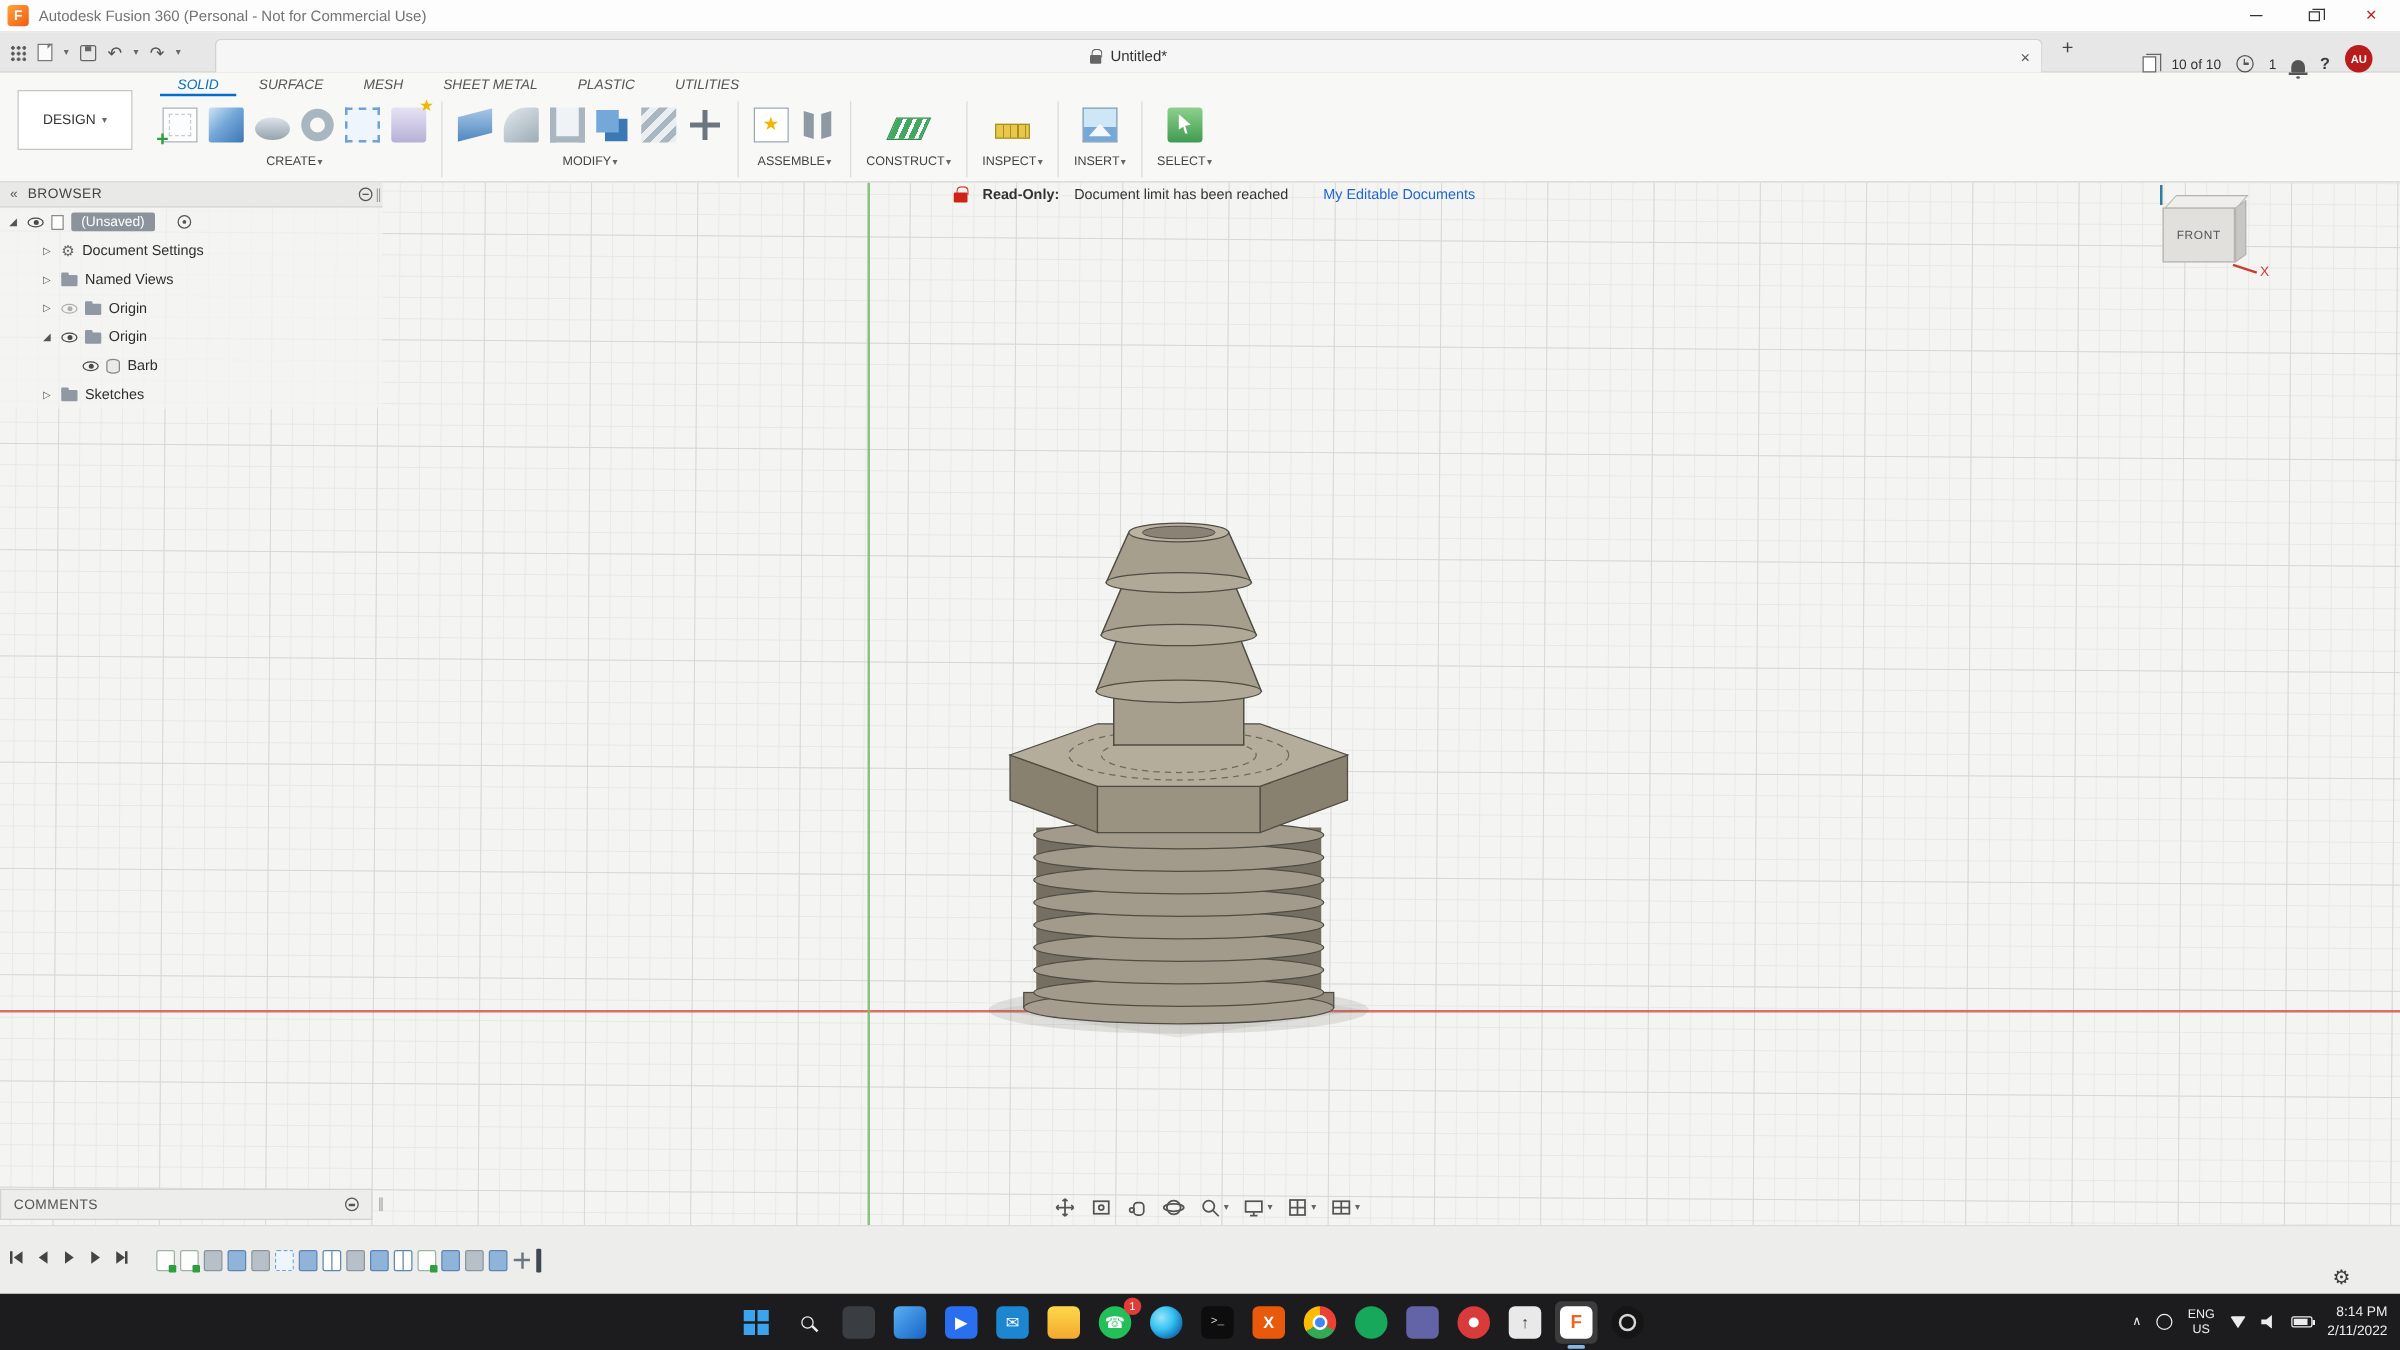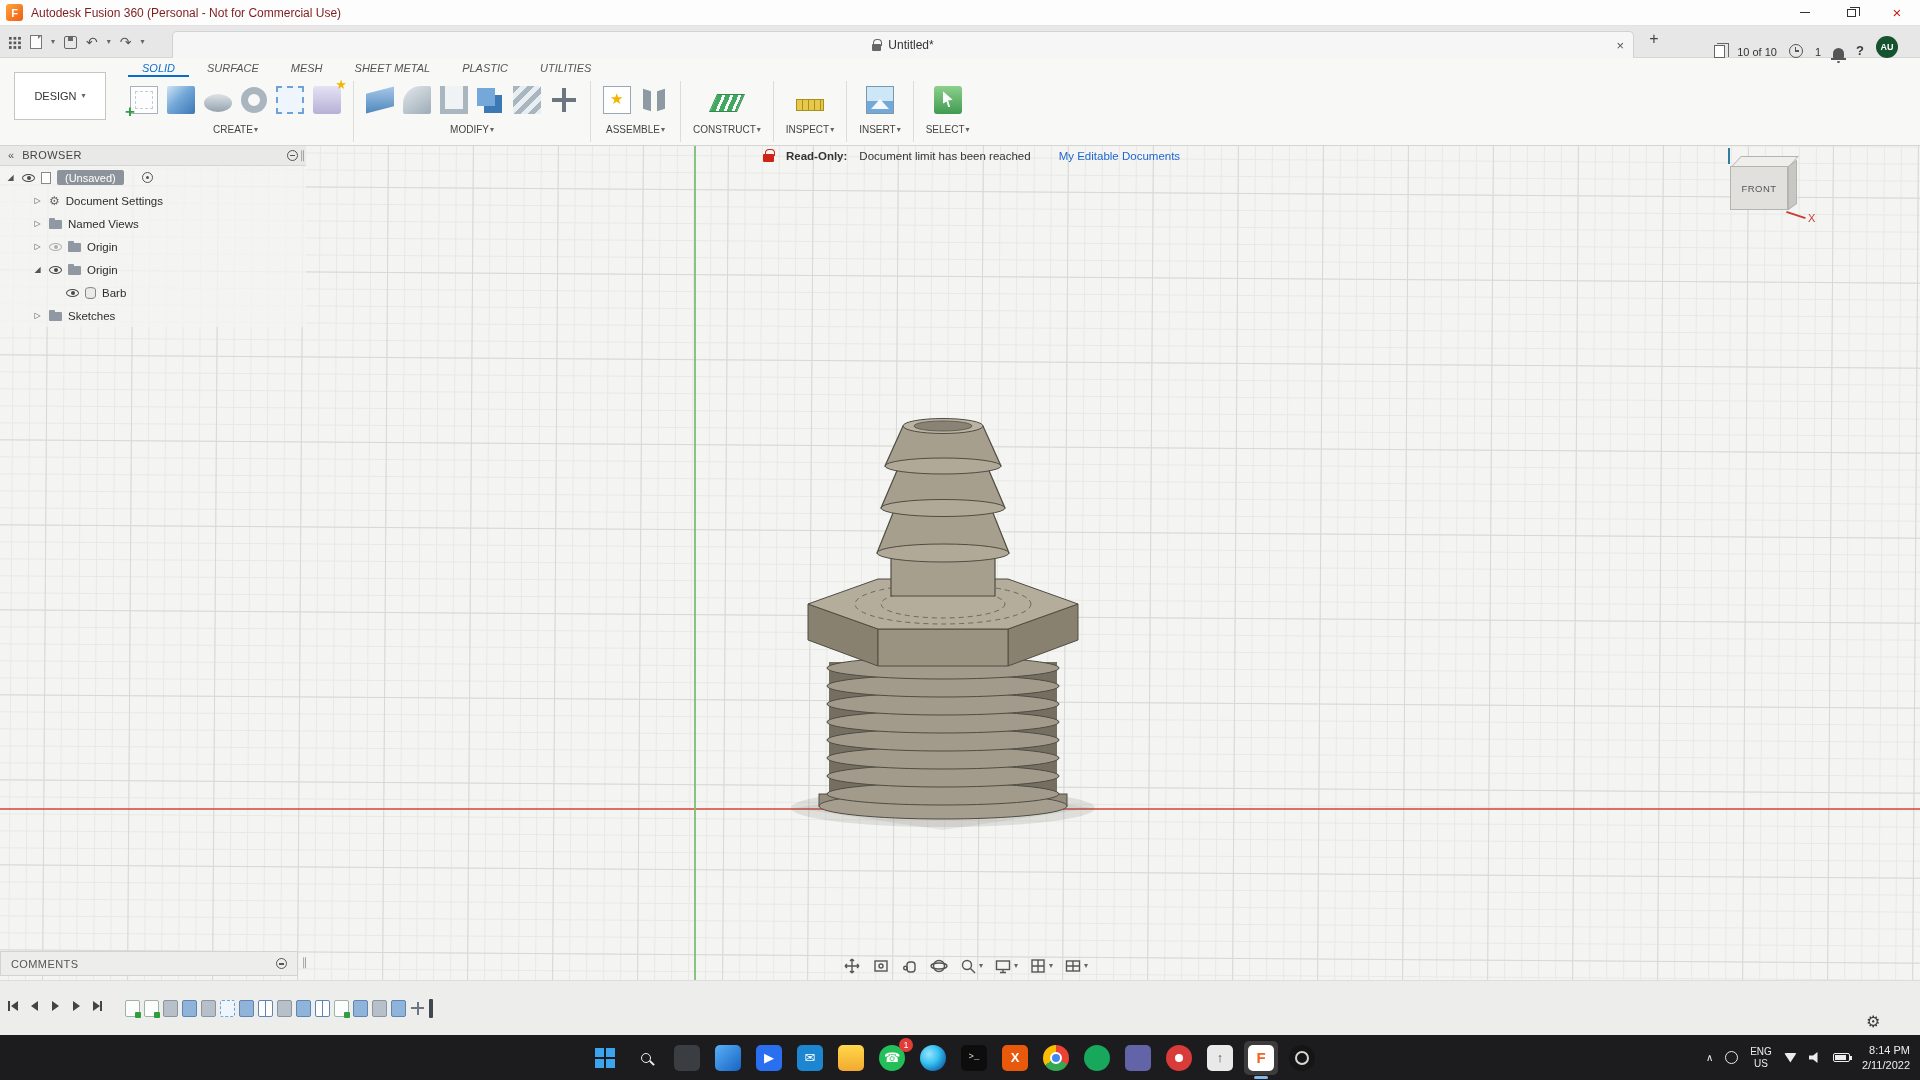--- a/index.html
+++ b/index.html
@@ -5,21 +5,21 @@
   * { margin:0; padding:0; box-sizing:border-box; }
   html,body { width:1920px; height:1080px; overflow:hidden; background:#f4f4f2;
     font-family:"Liberation Sans","DejaVu Sans",sans-serif; position:relative; color:#333; }
 
   
   .titlebar { position:absolute; top:0; left:0; width:1920px; height:26px; background:#fdfdfd;
     border-bottom:1px solid #e2e2e2; display:flex; align-items:center; z-index:10; }
   .fusion-logo { width:17px; height:17px; margin-left:6px; border-radius:3px;
     background:linear-gradient(135deg,#ffa43c,#f05c12); color:#fff; font-weight:bold; font-size:11px;
     display:flex; align-items:center; justify-content:center; }
-  .title-text { margin-left:8px; font-size:12px; color:#7f1d1d; }
+  .title-text { margin-left:8px; font-size:12px; color:#737373; }
   .win-controls { margin-left:auto; display:flex; height:100%; }
   .winbtn { width:46px; height:100%; display:flex; align-items:center; justify-content:center; cursor:default; }
   .minbar { width:10px; height:1.5px; background:#333; }
   .restore { width:9px; height:8px; border:1px solid #333; position:relative; background:#fdfdfd; }
   .restore::before { content:""; position:absolute; left:2px; top:-3px; width:9px; height:8px; border:1px solid #333; border-bottom:none; border-left:none; }
   .closex { color:#c11b17; font-size:15px; line-height:1; }
 
   
   .appbar { position:absolute; top:26px; left:0; width:1920px; height:32px; background:#e7e7e7;
     border-bottom:1px solid #d6d6d6; z-index:9; }
@@ -45,21 +45,21 @@
   .icon-pages { width:11px; height:13px; border:1px solid #666; background:#fff; position:relative; }
   .icon-pages::before { content:""; position:absolute; left:2px; top:-3px; width:11px; height:13px; border:1px solid #666; border-bottom:none; border-left:none; }
   .badge-text { font-size:11px; color:#333; }
   .icon-clock { width:14px; height:14px; border:1.5px solid #555; border-radius:50%; position:relative; }
   .icon-clock::before { content:""; position:absolute; left:5px; top:2px; width:1.5px; height:4.5px; background:#555; }
   .icon-clock::after { content:""; position:absolute; left:5px; top:5px; width:4px; height:1.5px; background:#555; }
   .icon-bell { width:11px; height:10px; background:#555; border-radius:6px 6px 1px 1px; position:relative; margin-top:-3px; }
   .icon-bell::before { content:""; position:absolute; left:-2px; bottom:-2px; width:15px; height:1.8px; background:#555; }
   .icon-bell::after { content:""; position:absolute; left:4px; bottom:-4.5px; width:3px; height:2px; background:#555; border-radius:50%; }
   .help-q { font-size:13px; font-weight:bold; color:#3a3a3a; }
-  .avatar { width:22px; height:22px; border-radius:50%; background:#14532d; color:#fff; font-size:9px; font-weight:bold;
+  .avatar { width:22px; height:22px; border-radius:50%; background:#b91c1c; color:#fff; font-size:9px; font-weight:bold;
     display:flex; align-items:center; justify-content:center; }
 
   
   .ribbon { position:absolute; top:58px; left:0; width:1920px; height:88px; background:#f8f8f7;
     border-bottom:1px solid #d4d4d2; z-index:8; }
   .design-btn { position:absolute; left:14px; top:14px; width:92px; height:48px; background:#fff;
     border:1px solid #c6c6c6; display:flex; align-items:center; justify-content:center; gap:5px;
     font-size:11px; color:#333; }
   .rtabs { position:absolute; left:128px; top:0; height:19px; display:flex; gap:4px; align-items:flex-end; }
   .rtab { font-size:11px; color:#555; padding:2px 14px 3px;font-style:italic; }

